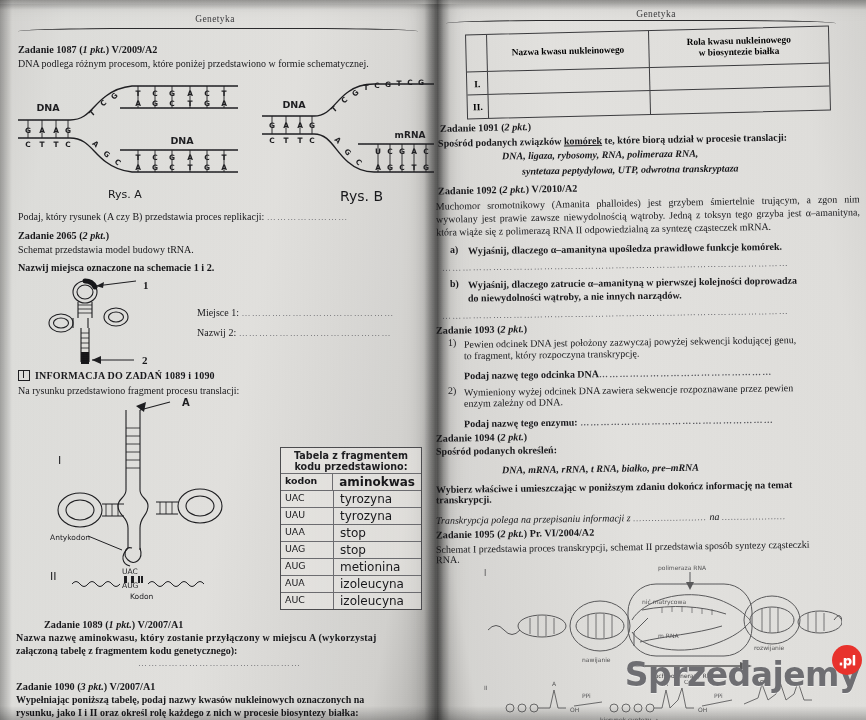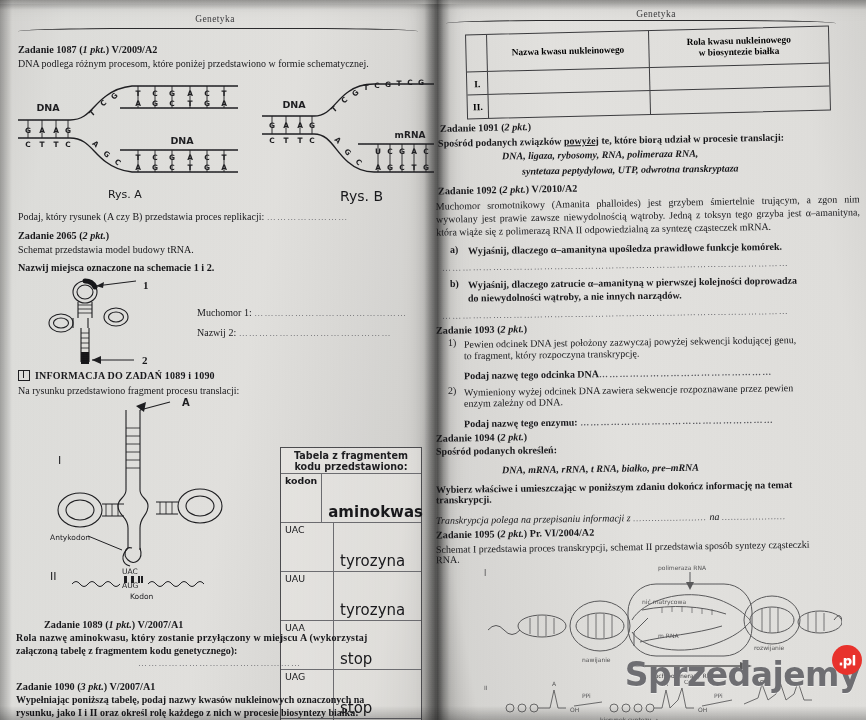--- a/index.html
+++ b/index.html
@@ -46,21 +46,21 @@
   .ital{font-style:italic;}
   .just{text-align:justify;}
   .dots{letter-spacing:1.2px;color:#54545a;font-size:9px;}
 
   
   .gc-table{position:absolute;border:1.1px solid #4a4a4d;background:rgba(236,235,232,.55);
      font-family:"DejaVu Sans", sans-serif;}
   .gc-cap{font-size:9.6px;text-align:center;line-height:1.16;padding:2px 4px 1px;font-weight:600;color:#1c1c1f;}
   .gc-row{display:flex;border-top:1px solid #6c6c70;}
   .gc-c1{width:44px;font-size:9.4px;padding:1px 4px;border-right:1px solid #6c6c70;color:#17171a;}
-  .gc-c2{flex:1;font-size:15px;padding:1px 6px;color:#17171a;margin-top:28px;}
+  .gc-c2{flex:1;font-size:12px;padding:1px 6px;color:#17171a;}
   .gc-head .gc-c1,.gc-head .gc-c2{font-weight:700;}
   .gc-head .gc-c2{text-align:center;}
 
   
   .na-table{position:absolute;border:1.1px solid #3a3a3d;}
   .na-r{display:flex;}
   .na-hd{height:36px;}
   .na-b1{height:22px;}
   .na-b2{height:23px;}
   .na-c-idx{width:20px;border-right:1.1px solid #3a3a3d;display:flex;align-items:center;justify-content:center;
@@ -262,21 +262,21 @@
         <rect x="37" y="76" width="8" height="12" fill="#151518"></rect>
         <line x1="52" y1="10" x2="92" y2="5" stroke="#1d1d20" stroke-width="1.1"></line>
         <path d="M52,10 L60,6 L59,12 Z" fill="#1d1d20"></path>
         <line x1="48" y1="84" x2="90" y2="84" stroke="#1d1d20" stroke-width="1.1"></line>
         <path d="M48,84 L57,80 L57,88 Z" fill="#1d1d20"></path>
       </svg>
       <div class="content" style="left:143px;top:275px;font-size:11px;font-weight:bold;">1</div>
       <div class="content" style="left:142px;top:350px;font-size:11px;font-weight:bold;">2</div>
 
       <div class="content body-txt" style="left:197px;top:303px;">
-        <span>Muchomor 1:</span>
+        <span>Miejsce 1:</span>
         <span class="dots">………………………………………</span>
       </div>
       <div class="content body-txt" style="left:197px;top:323px;">
         <span>Nazwij 2:</span>
         <span class="dots">………………………………………</span>
       </div>
 
       <div class="content" style="left:18px;top:366px;display:flex;align-items:center;gap:5px;">
         <span style="display:inline-block;width:10px;height:9px;border:1.3px solid #1d1d20;position:relative;">
           <span style="position:absolute;left:4px;top:0;width:1.3px;height:7px;background:#1d1d20;"></span>
@@ -368,21 +368,21 @@
           </div>
         <div class="gc-row">
             <div class="gc-c1">AUC</div>
             <div class="gc-c2">izoleucyna</div>
           </div>
       </div>
 
       <div class="content task-title" style="left:16px;top:615px;margin-left:28px;">
         <span>Zadanie 1089 (</span><i>1 pkt.</i><span>) V/2007/A1</span>
       </div>
-      <div class="content body-txt bold just" style="left:16px;top:628px;width:412px;letter-spacing:.2px;">Rola nazwę aminokwasu, który zostanie przyłączony w miejscu A (wykorzystaj</div>
+      <div class="content body-txt bold just" style="left:16px;top:628px;width:412px;letter-spacing:.2px;">Nazwa nazwę aminokwasu, który zostanie przyłączony w miejscu A (wykorzystaj</div>
       <div class="content body-txt bold" style="left:16px;top:641px;">załączoną tabelę z fragmentem kodu genetycznego):</div>
       <div class="content dots" style="left:138px;top:654px;">…………………………………………</div>
 
       <div class="content task-title" style="left:16px;top:677px;">
         <span>Zadanie 1090 (</span><i>3 pkt.</i><span>) V/2007/A1</span>
       </div>
       <div class="content body-txt bold just" style="left:16px;top:690px;width:414px;">Wypełniając poniższą tabelę, podaj nazwy kwasów nukleinowych oznaczonych na</div>
       <div class="content body-txt bold" style="left:16px;top:703px;">rysunku, jako I i II oraz określ rolę każdego z nich w procesie biosyntezy białka:</div>
 
     </div>
@@ -414,21 +414,21 @@
           <div class="na-c-idx">II.</div>
           <div class="na-c-name"></div>
           <div class="na-c-role"></div>
         </div>
       </div>
 
       <div class="content task-title" style="left:4px;top:118px;transform:rotate(-1.2deg);">
         <span>Zadanie 1091 (</span><i>2 pkt.</i><span>)</span>
       </div>
       <div class="content body-txt bold" style="left:2px;top:130px;width:420px;transform:rotate(-1deg);">
-        <span>Spośród podanych związków </span><u>powyżej</u><span> te, które biorą udział w procesie translacji:</span>
+        <span>Spośród podanych związków </span><u>komórek</u><span> te, które biorą udział w procesie translacji:</span>
       </div>
       <div class="content body-txt bold ital" style="left:66px;top:145px;transform:rotate(-.8deg);">DNA, ligaza, rybosomy, RNA, polimeraza RNA,</div>
       <div class="content body-txt bold ital" style="left:86px;top:160px;transform:rotate(-.8deg);">syntetaza peptydylowa, UTP, odwrotna transkryptaza</div>
 
       <div class="content task-title" style="left:2px;top:180px;transform:rotate(-1.2deg);">
         <span>Zadanie 1092 (</span><i>2 pkt.</i><span>) V/2010/A2</span>
       </div>
       <div class="content body-txt just" style="left:0px;top:192px;width:424px;transform:rotate(-1deg);line-height:1.32;">Muchomor sromotnikowy (Amanita phalloides) jest grzybem śmiertelnie trującym, a zgon nim wywolany jest prawie zawsze niewydolnością wątroby. Jedną z toksyn tego grzyba jest α–amanityna, która wiąże się z polimerazą RNA II odpowiedzialną za syntezę cząsteczek mRNA.</div>
       <div class="content body-txt bold" style="left:14px;top:240px;transform:rotate(-.8deg);">a)</div>
       <div class="content body-txt bold" style="left:32px;top:239px;transform:rotate(-.8deg);">Wyjaśnij, dlaczego α–amanityna upośledza prawidłowe funkcje komórek.</div>

